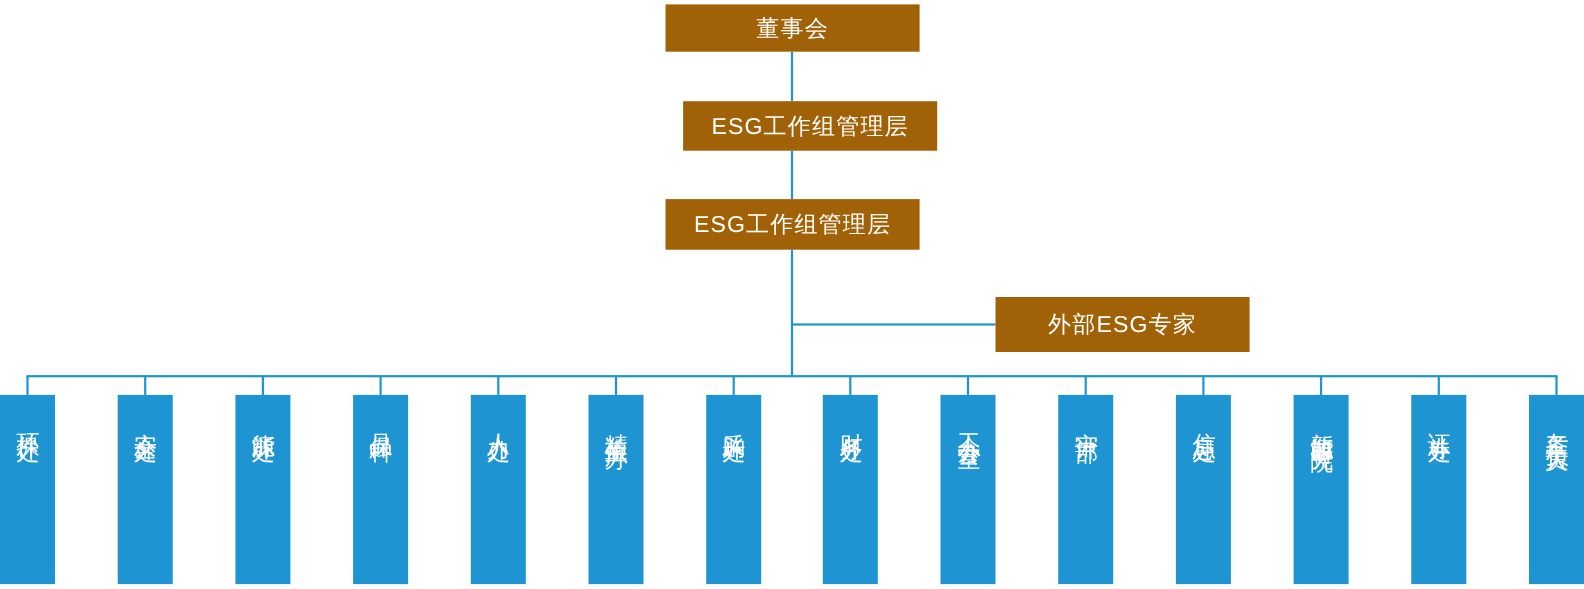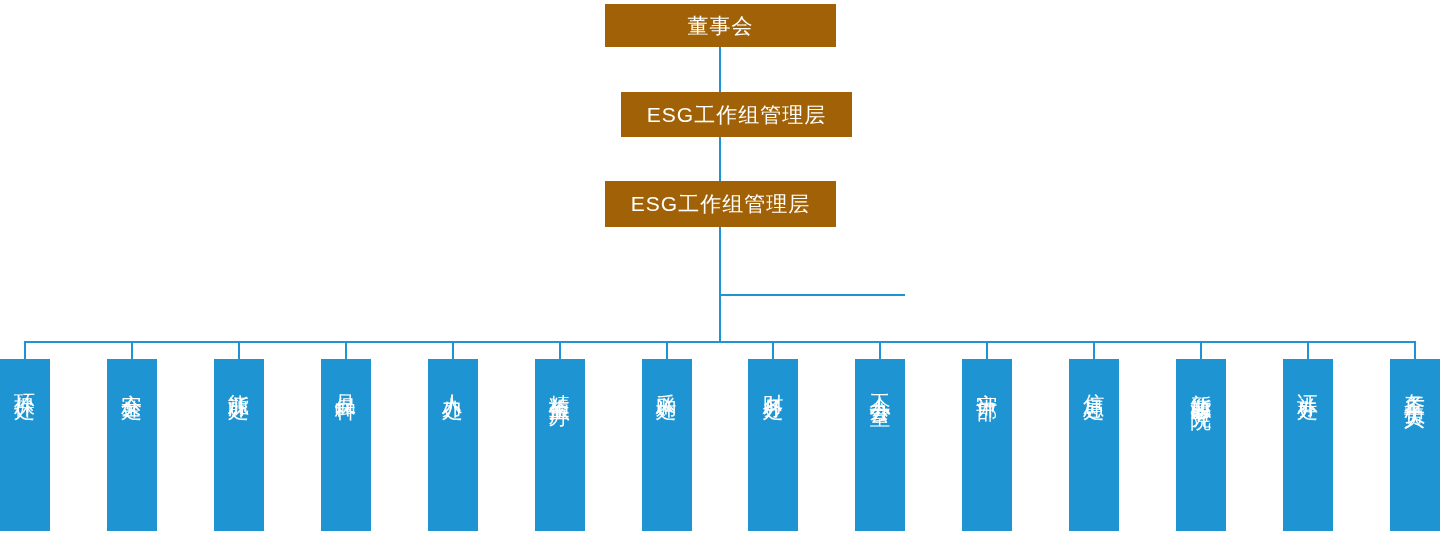--- a/index.html
+++ b/index.html
@@ -97,20 +97,23 @@
 
   <div class="line v-mgmt-exec"></div>
 
   <div class="node node-execution">
     <span>ESG工作组管理层</span>
   </div>
 
   <div class="line v-trunk"></div>
   <div class="line h-expert"></div>
 
+  <div class="node node-expert">
+    <span>外部ESG专家</span>
+  </div>
 
   <div class="line h-distribution"></div>
 
   <div class="dept-row">
 
     <div class="dept-cell">
       <div class="dept-stub"></div>
       <div class="dept-box">
         <span class="dept-label">环保处</span>
       </div>

